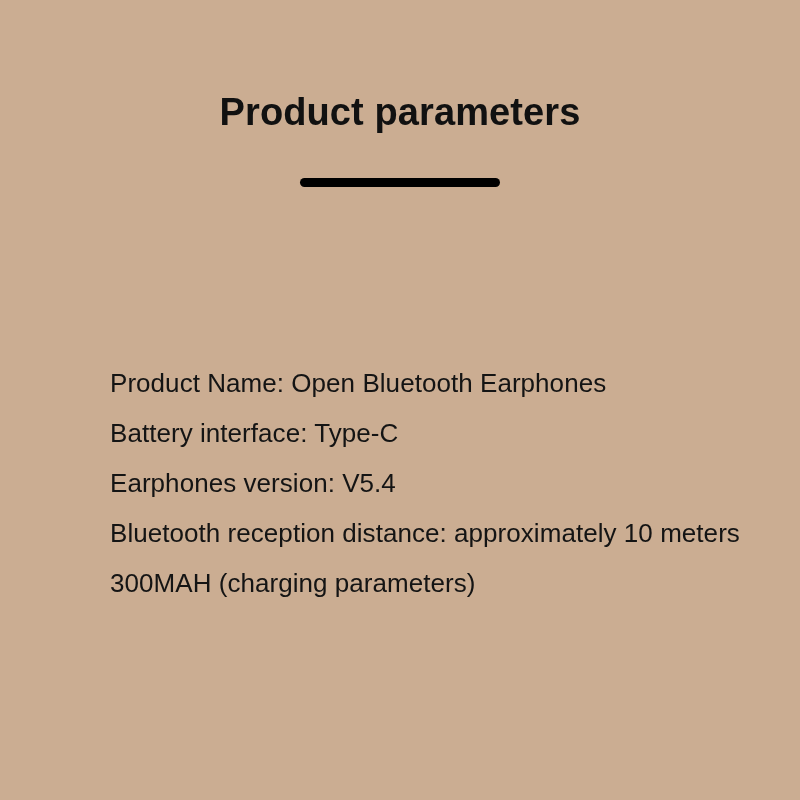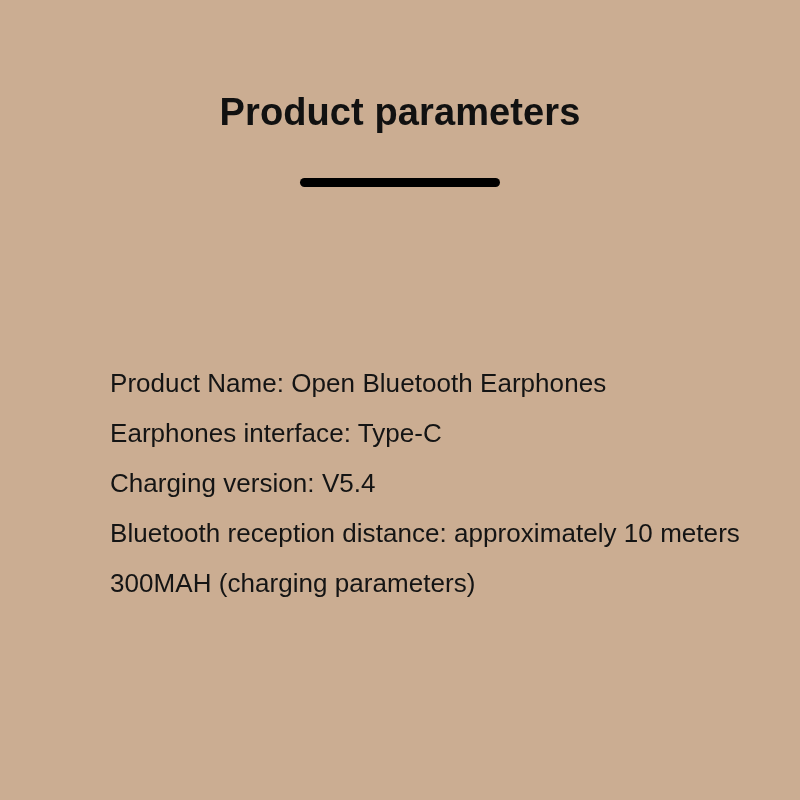--- a/index.html
+++ b/index.html
@@ -85,19 +85,19 @@
 
   <div class="header">
     <h1 class="page-title">Product parameters</h1>
     <div class="title-rule-wrap">
       <div class="title-rule"></div>
     </div>
   </div>
 
   <ul class="spec-list">
     <li class="spec-item">Product Name: Open Bluetooth Earphones</li>
-    <li class="spec-item">Earphones interface: Type-C</li>
-    <li class="spec-item">Charging version: V5.4</li>
+    <li class="spec-item">Battery interface: Type-C</li>
+    <li class="spec-item">Earphones version: V5.4</li>
     <li class="spec-item">Bluetooth reception distance: approximately 10 meters</li>
     <li class="spec-item">300MAH (charging parameters)</li>
   </ul>
 
 </div>
 
 </body></html>

